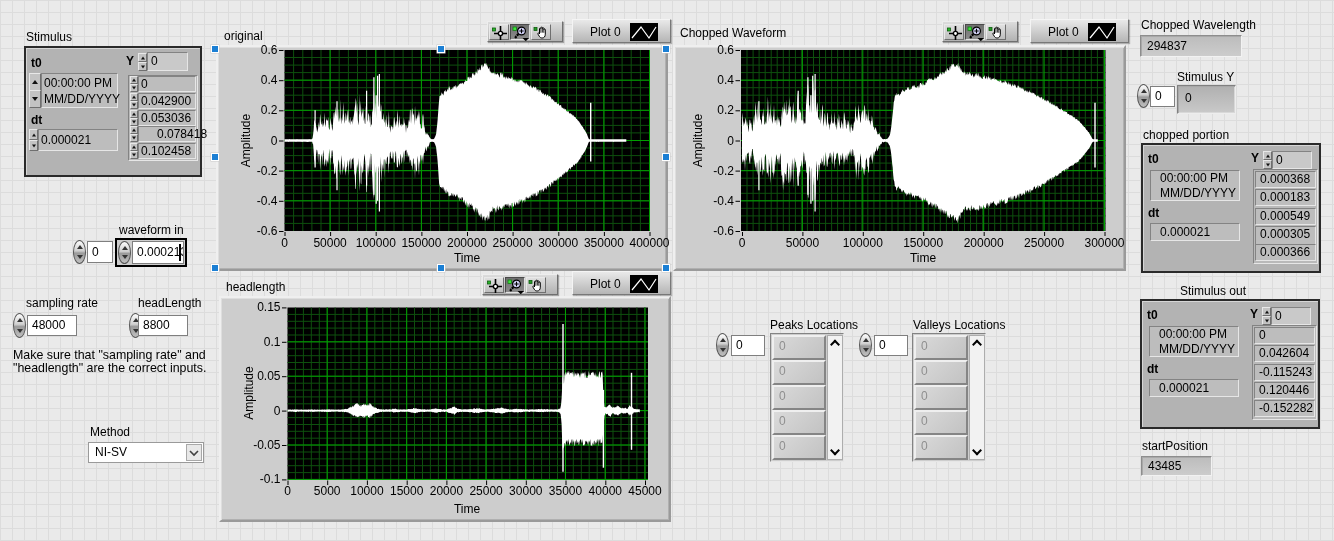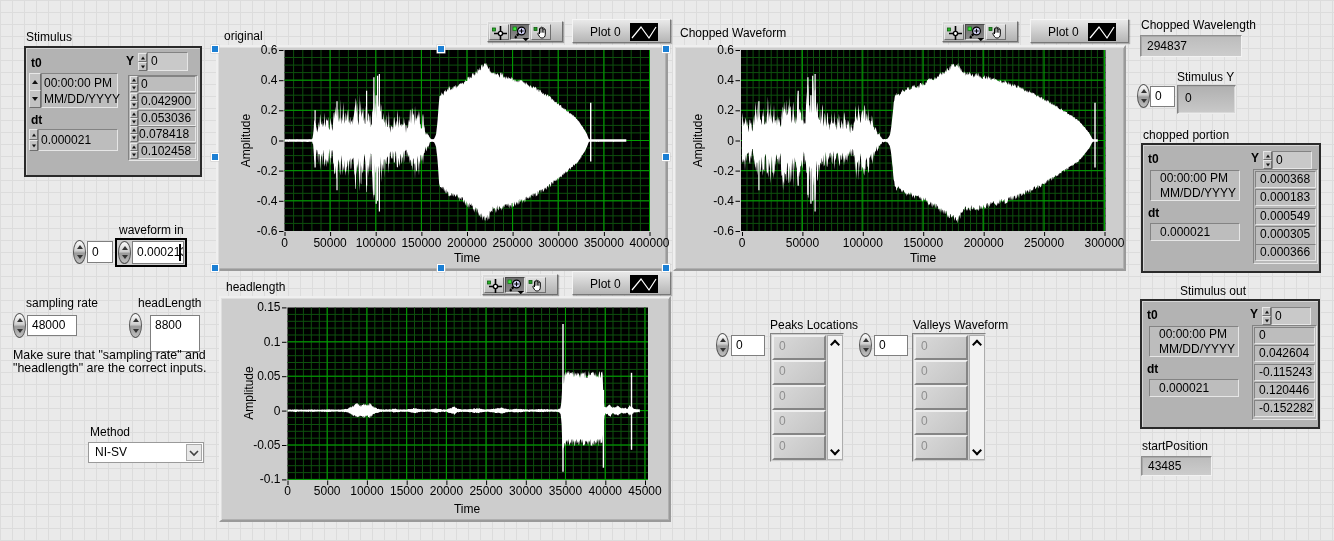--- a/index.html
+++ b/index.html
@@ -332,60 +332,60 @@
 <div class="sqsp" style="left:130px;top:118px;width:8px;height:8px">
     <i class="d" style="border-left-width:2px;border-right-width:2px;border-top-width:3px"></i>
   </div>
 <div class="sunk" style="left:138px;top:110px;width:58px;height:16px;line-height:14px;padding-left:2px">0.053036</div>
 <div class="sqsp" style="left:130px;top:126px;width:8px;height:8px">
     <i class="u" style="border-left-width:2px;border-right-width:2px;border-bottom-width:3px"></i>
   </div>
 <div class="sqsp" style="left:130px;top:134px;width:8px;height:8px">
     <i class="d" style="border-left-width:2px;border-right-width:2px;border-top-width:3px"></i>
   </div>
-<div class="sunk" style="left:138px;top:126px;width:58px;height:16px;line-height:14px;padding-left:0">0.078418</div>
+<div class="sunk" style="left:138px;top:126px;width:58px;height:16px;line-height:14px;padding-left:18px">0.078418</div>
 <div class="sqsp" style="left:130px;top:143px;width:8px;height:8px">
     <i class="u" style="border-left-width:2px;border-right-width:2px;border-bottom-width:3px"></i>
   </div>
 <div class="sqsp" style="left:130px;top:151px;width:8px;height:8px">
     <i class="d" style="border-left-width:2px;border-right-width:2px;border-top-width:3px"></i>
   </div>
 <div class="sunk" style="left:138px;top:143px;width:58px;height:16px;line-height:14px;padding-left:2px">0.102458</div>
 <div class="lbl" style="left:119px;top:224px">waveform in</div>
 <div class="spino" style="left:73px;top:240px;height:24px"></div>
 <div class="wbox" style="left:87px;top:241px;width:26px;height:22px;line-height:20px">0</div>
 <div class="ab" style="left:115px;top:238px;width:72px;height:29px;border:2px solid #000;background:#cdcdcd"></div>
 <div class="spino" style="left:118px;top:241px;height:23px"></div>
 <div class="wbox" style="left:132px;top:241px;width:52px;height:23px;line-height:21px">0.000213<div class="ab" style="right:2px;top:2px;width:2px;height:17px;background:#000"></div></div>
 <div class="lbl" style="left:26px;top:297px">sampling rate</div>
 <div class="spino" style="left:13px;top:313px;height:25px"></div>
 <div class="wbox" style="left:27px;top:315px;width:50px;height:21px;line-height:19px">48000</div>
 <div class="lbl" style="left:138px;top:297px">headLength</div>
 <div class="spino" style="left:129px;top:313px;height:25px"></div>
-<div class="wbox" style="left:150px;top:315px;width:50px;height:37px;line-height:19px">8800</div>
+<div class="wbox" style="left:138px;top:315px;width:50px;height:21px;line-height:19px">8800</div>
 <div class="lbl" style="left:13px;top:349px;font-size:12.4px;line-height:13px">Make sure that "sampling rate" and<br>"headlength" are the correct inputs.</div>
 <div class="lbl" style="left:90px;top:426px">Method</div>
 <div class="wbox" style="left:88px;top:442px;width:116px;height:21px;line-height:19px;padding-left:6px;border-color:#9a9a9a">NI-SV</div>
 <div class="ab" style="left:186px;top:444px;width:16px;height:17px;background:#e8e8e8;border:1px solid #a8a8a8"><svg width="14" height="15">
       <path d="M3 6l4 4 4-4" fill="none" stroke="#404040" stroke-width="1.6"></path>
     </svg></div>
 <div class="lbl" style="left:770px;top:319px">Peaks Locations</div>
 <div class="spino" style="left:716px;top:333px;height:24px"></div>
 <div class="wbox" style="left:731px;top:335px;width:34px;height:21px;line-height:19px">0</div>
 <div class="sunk" style="left:770px;top:333px;width:74px;height:129px;background:#cdcdcd"></div>
 <div class="elem" style="left:772px;top:335px;width:54px;height:25px">0</div>
 <div class="elem" style="left:772px;top:360px;width:54px;height:25px">0</div>
 <div class="elem" style="left:772px;top:385px;width:54px;height:25px">0</div>
 <div class="elem" style="left:772px;top:410px;width:54px;height:25px">0</div>
 <div class="elem" style="left:772px;top:435px;width:54px;height:25px">0</div>
 <div class="scroll" style="left:827px;top:335px;width:16px;height:125px">
     <div class="arr u" style="top:5px"></div>
     <div class="arr d" style="bottom:5px"></div>
   </div>
-<div class="lbl" style="left:913px;top:319px">Valleys Waveform</div>
+<div class="lbl" style="left:913px;top:319px">Valleys Locations</div>
 <div class="spino" style="left:859px;top:333px;height:24px"></div>
 <div class="wbox" style="left:874px;top:335px;width:34px;height:21px;line-height:19px">0</div>
 <div class="sunk" style="left:912px;top:333px;width:74px;height:129px;background:#cdcdcd"></div>
 <div class="elem" style="left:914px;top:335px;width:54px;height:25px">0</div>
 <div class="elem" style="left:914px;top:360px;width:54px;height:25px">0</div>
 <div class="elem" style="left:914px;top:385px;width:54px;height:25px">0</div>
 <div class="elem" style="left:914px;top:410px;width:54px;height:25px">0</div>
 <div class="elem" style="left:914px;top:435px;width:54px;height:25px">0</div>
 <div class="scroll" style="left:969px;top:335px;width:16px;height:125px">
     <div class="arr u" style="top:5px"></div>

